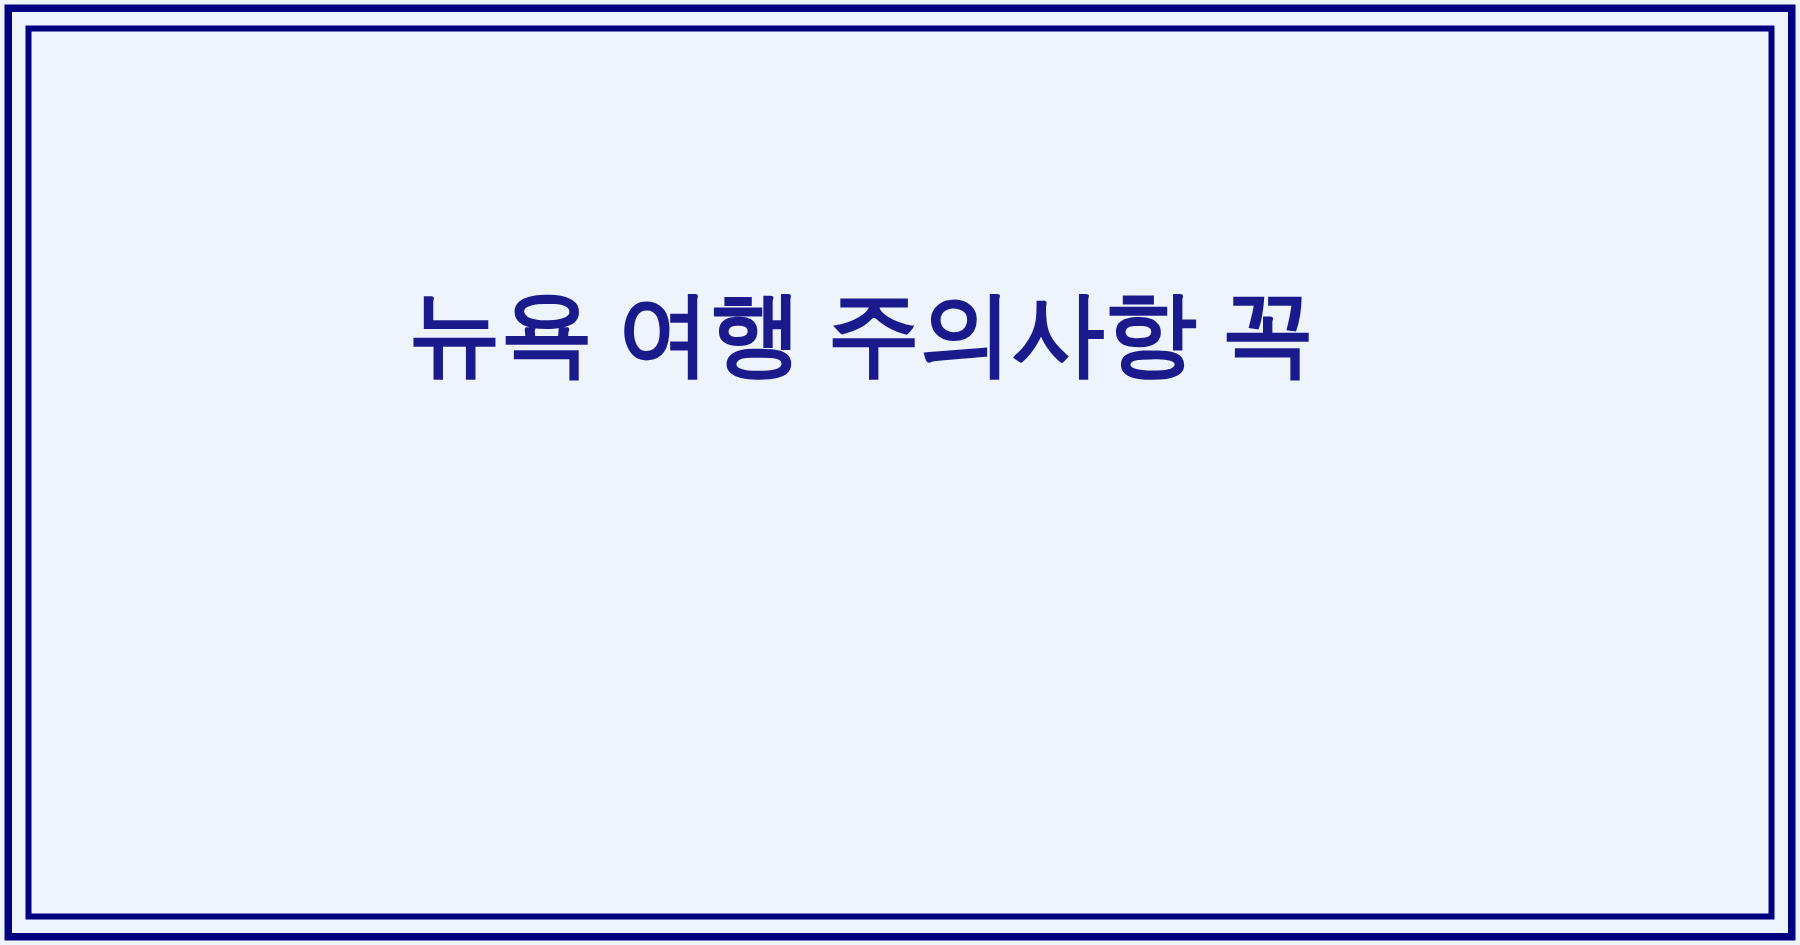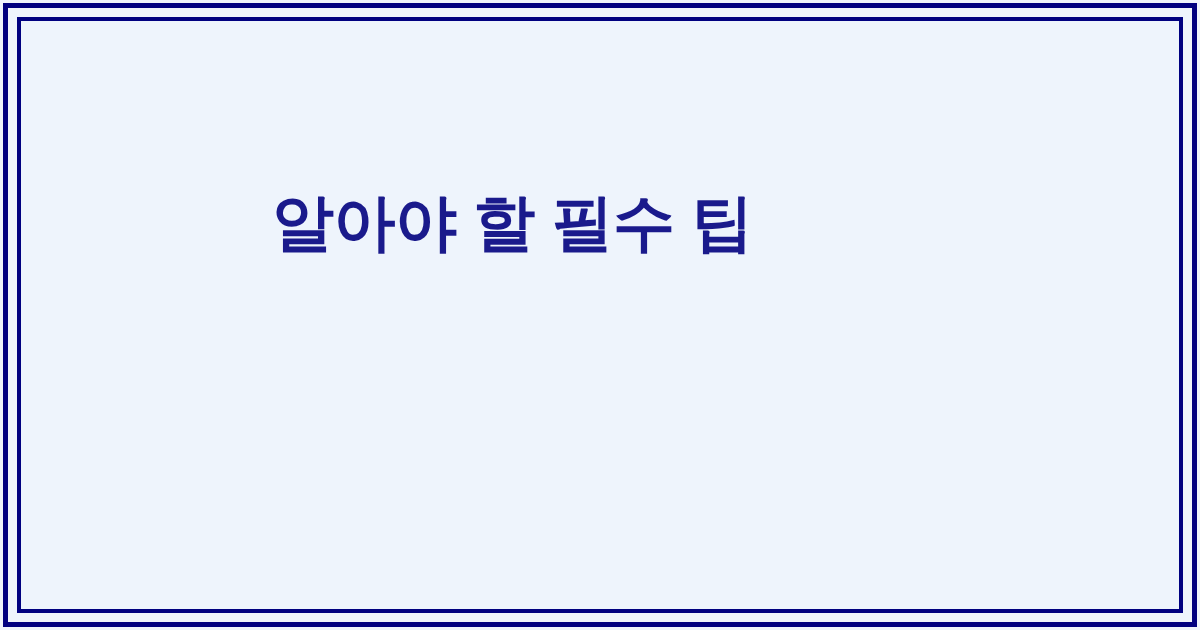--- a/index.html
+++ b/index.html
@@ -68,16 +68,16 @@
 </style>
 </head>
 <body>
 
 <div class="thumbnail-canvas">
 
   <div class="frame-outer"></div>
   <div class="frame-inner"></div>
 
   <div class="title-block">
-    <span class="title-line">알아야 할 필수 팁</span>
+    <span class="title-line">뉴욕 여행 주의사항 꼭</span>
   </div>
 
 </div>
 
 </body></html>

